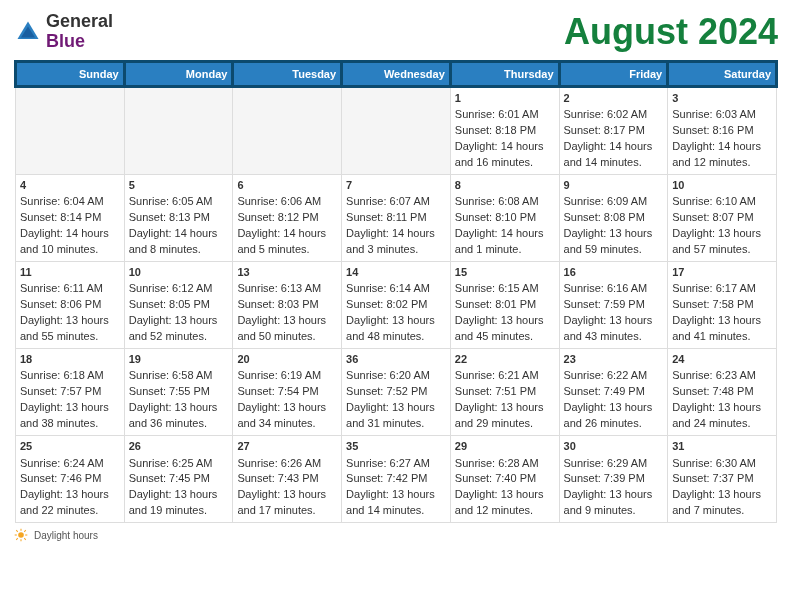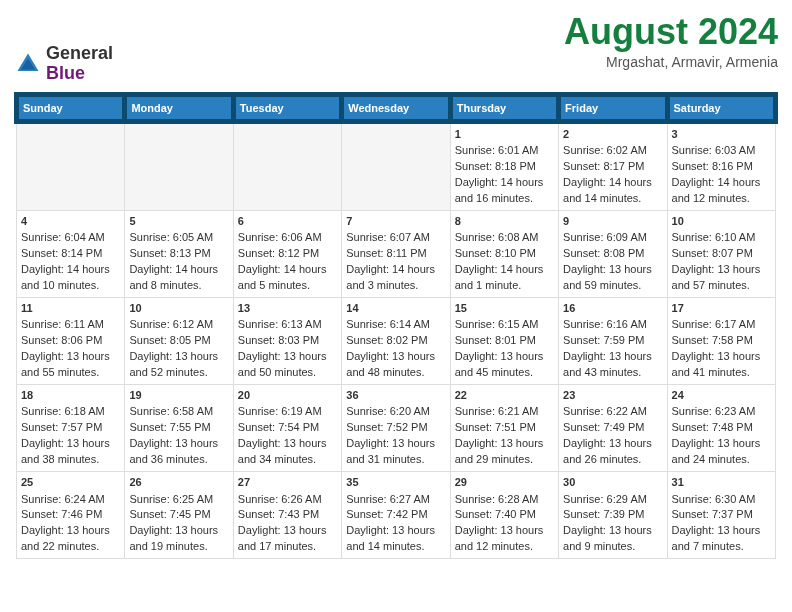--- a/index.html
+++ b/index.html
@@ -18,21 +18,20 @@
     .header {
       display: flex;
       justify-content: space-between;
       align-items: flex-start;
       margin-bottom: 8px;
     }
     .logo {
       display: flex;
       align-items: center;
       gap: 4px;
-      margin-top: 32px;
     }
     .logo-text {
       font-size: 18px;
       font-weight: bold;
       color: #333;
       line-height: 1.1;
     }
     .logo-icon {
       width: 28px;
       height: 28px;
@@ -55,22 +54,22 @@
       width: 100%;
       border-collapse: collapse;
       table-layout: fixed;
     }
     .calendar th {
       background-color: #2a7fc1;
       color: #fff;
       font-size: 11px;
       font-weight: bold;
       padding: 5px 4px;
-      text-align: left;
-      border: 5px solid #0c4a6e;
+      text-align: right;
+      border: 3px solid #0c4a6e;
     }
     .calendar td {
       border: 1px solid #ddd;
       vertical-align: top;
       padding: 3px 4px;
       height: 82px;
       background: #fff;
       font-size: 9.5px;
       color: #333;
       line-height: 1.4;
@@ -116,21 +115,20 @@
         <polygon points="20,5 35,30 5,30" fill="#2a7fc1"></polygon>
         <polygon points="20,12 30,28 10,28" fill="#1a5fa0"></polygon>
       </svg>
       <div class="logo-text">
         <div>General</div>
         <div style="color:#701a75;">Blue</div>
       </div>
     </div>
     <div class="title-block">
       <div class="month-title">August 2024</div>
-      <div class="subtitle">Mrgashat, Armavir, Armenia</div>
     </div>
   </div>
 
   <table class="calendar">
     <thead>
       <tr>
       <th>Sunday</th>
           <th>Monday</th>
           <th>Tuesday</th>
           <th>Wednesday</th>
@@ -367,13 +365,29 @@
             <span class="day-num">31</span>
             <div class="day-detail">Sunrise: 6:30 AM
 Sunset: 7:37 PM
 Daylight: 13 hours
 and 7 minutes.</div>
           </td>
         </tr>
       </tbody>
   </table>
 
+  <div class="footer">
+    <div class="footer-note">
+      <svg class="sun-icon" viewBox="0 0 20 20">
+        <circle cx="10" cy="10" r="4" fill="#f5a623"></circle>
+        <line x1="10" y1="1" x2="10" y2="4" stroke="#f5a623" stroke-width="1.5"></line>
+        <line x1="10" y1="16" x2="10" y2="19" stroke="#f5a623" stroke-width="1.5"></line>
+        <line x1="1" y1="10" x2="4" y2="10" stroke="#f5a623" stroke-width="1.5"></line>
+        <line x1="16" y1="10" x2="19" y2="10" stroke="#f5a623" stroke-width="1.5"></line>
+        <line x1="3.2" y1="3.2" x2="5.4" y2="5.4" stroke="#f5a623" stroke-width="1.5"></line>
+        <line x1="14.6" y1="14.6" x2="16.8" y2="16.8" stroke="#f5a623" stroke-width="1.5"></line>
+        <line x1="16.8" y1="3.2" x2="14.6" y2="5.4" stroke="#f5a623" stroke-width="1.5"></line>
+        <line x1="5.4" y1="14.6" x2="3.2" y2="16.8" stroke="#f5a623" stroke-width="1.5"></line>
+      </svg>
+      <span>Daylight hours</span>
+    </div>
+  </div>
 </div>
 
 </body></html>

